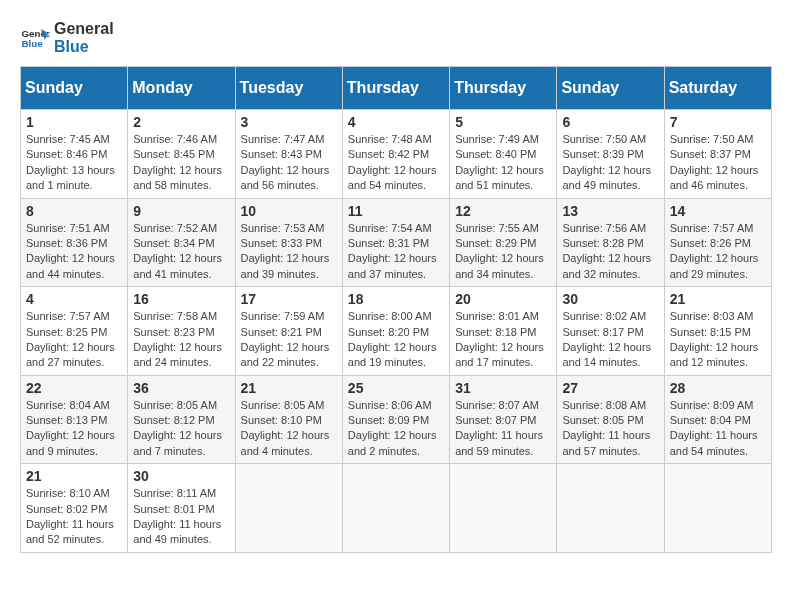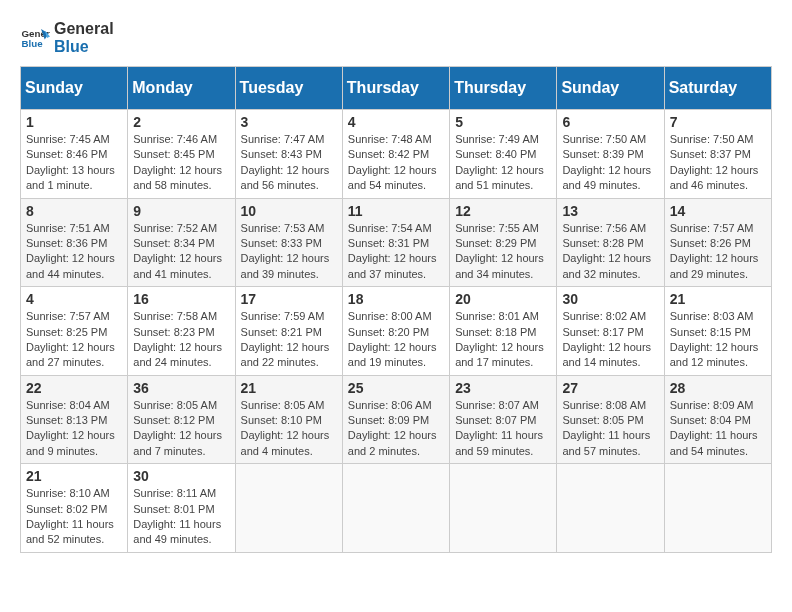--- a/index.html
+++ b/index.html
@@ -212,21 +212,21 @@
         </td>
         <td>
           <span class="day-num">21</span>
           <div class="day-info">Sunrise: 8:05 AM<br>Sunset: 8:10 PM<br>Daylight: 12 hours and 4 minutes.</div>
         </td>
         <td>
           <span class="day-num">25</span>
           <div class="day-info">Sunrise: 8:06 AM<br>Sunset: 8:09 PM<br>Daylight: 12 hours and 2 minutes.</div>
         </td>
         <td>
-          <span class="day-num">23</span>
+          <span class="day-num">31</span>
           <div class="day-info">Sunrise: 8:07 AM<br>Sunset: 8:07 PM<br>Daylight: 11 hours and 59 minutes.</div>
         </td>
         <td>
           <span class="day-num">27</span>
           <div class="day-info">Sunrise: 8:08 AM<br>Sunset: 8:05 PM<br>Daylight: 11 hours and 57 minutes.</div>
         </td>
         <td>
           <span class="day-num">28</span>
           <div class="day-info">Sunrise: 8:09 AM<br>Sunset: 8:04 PM<br>Daylight: 11 hours and 54 minutes.</div>
         </td>

